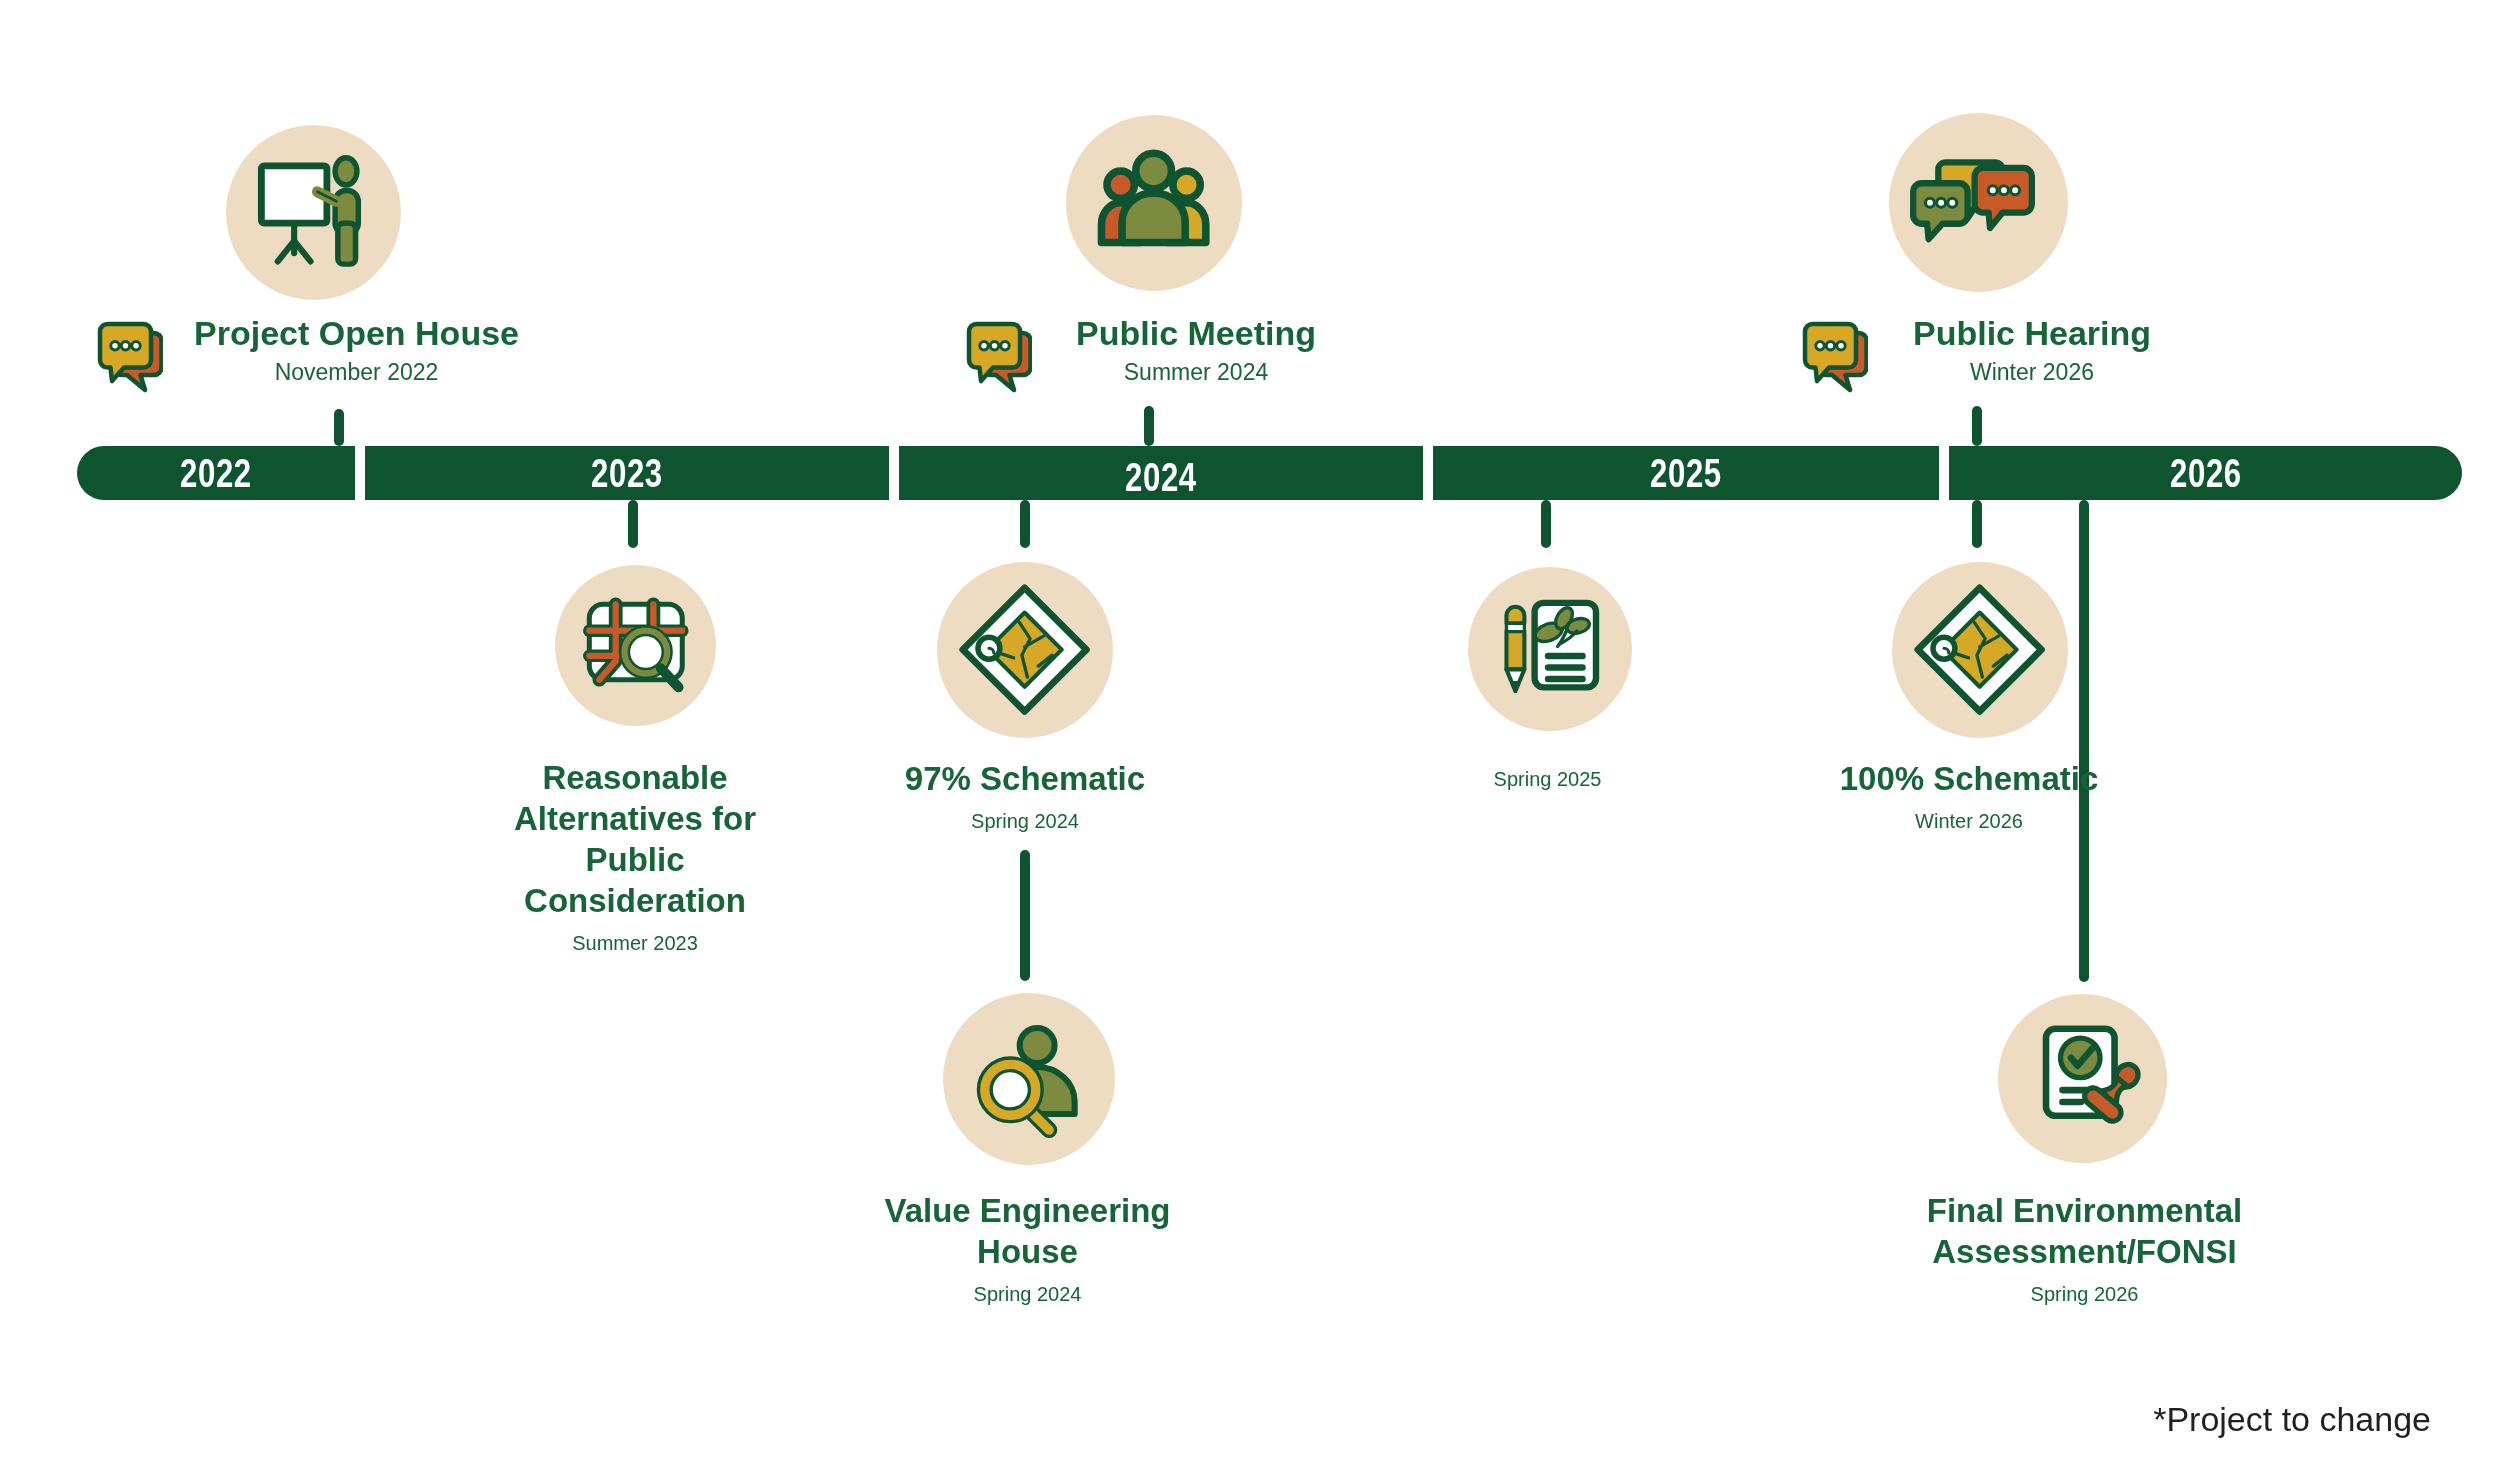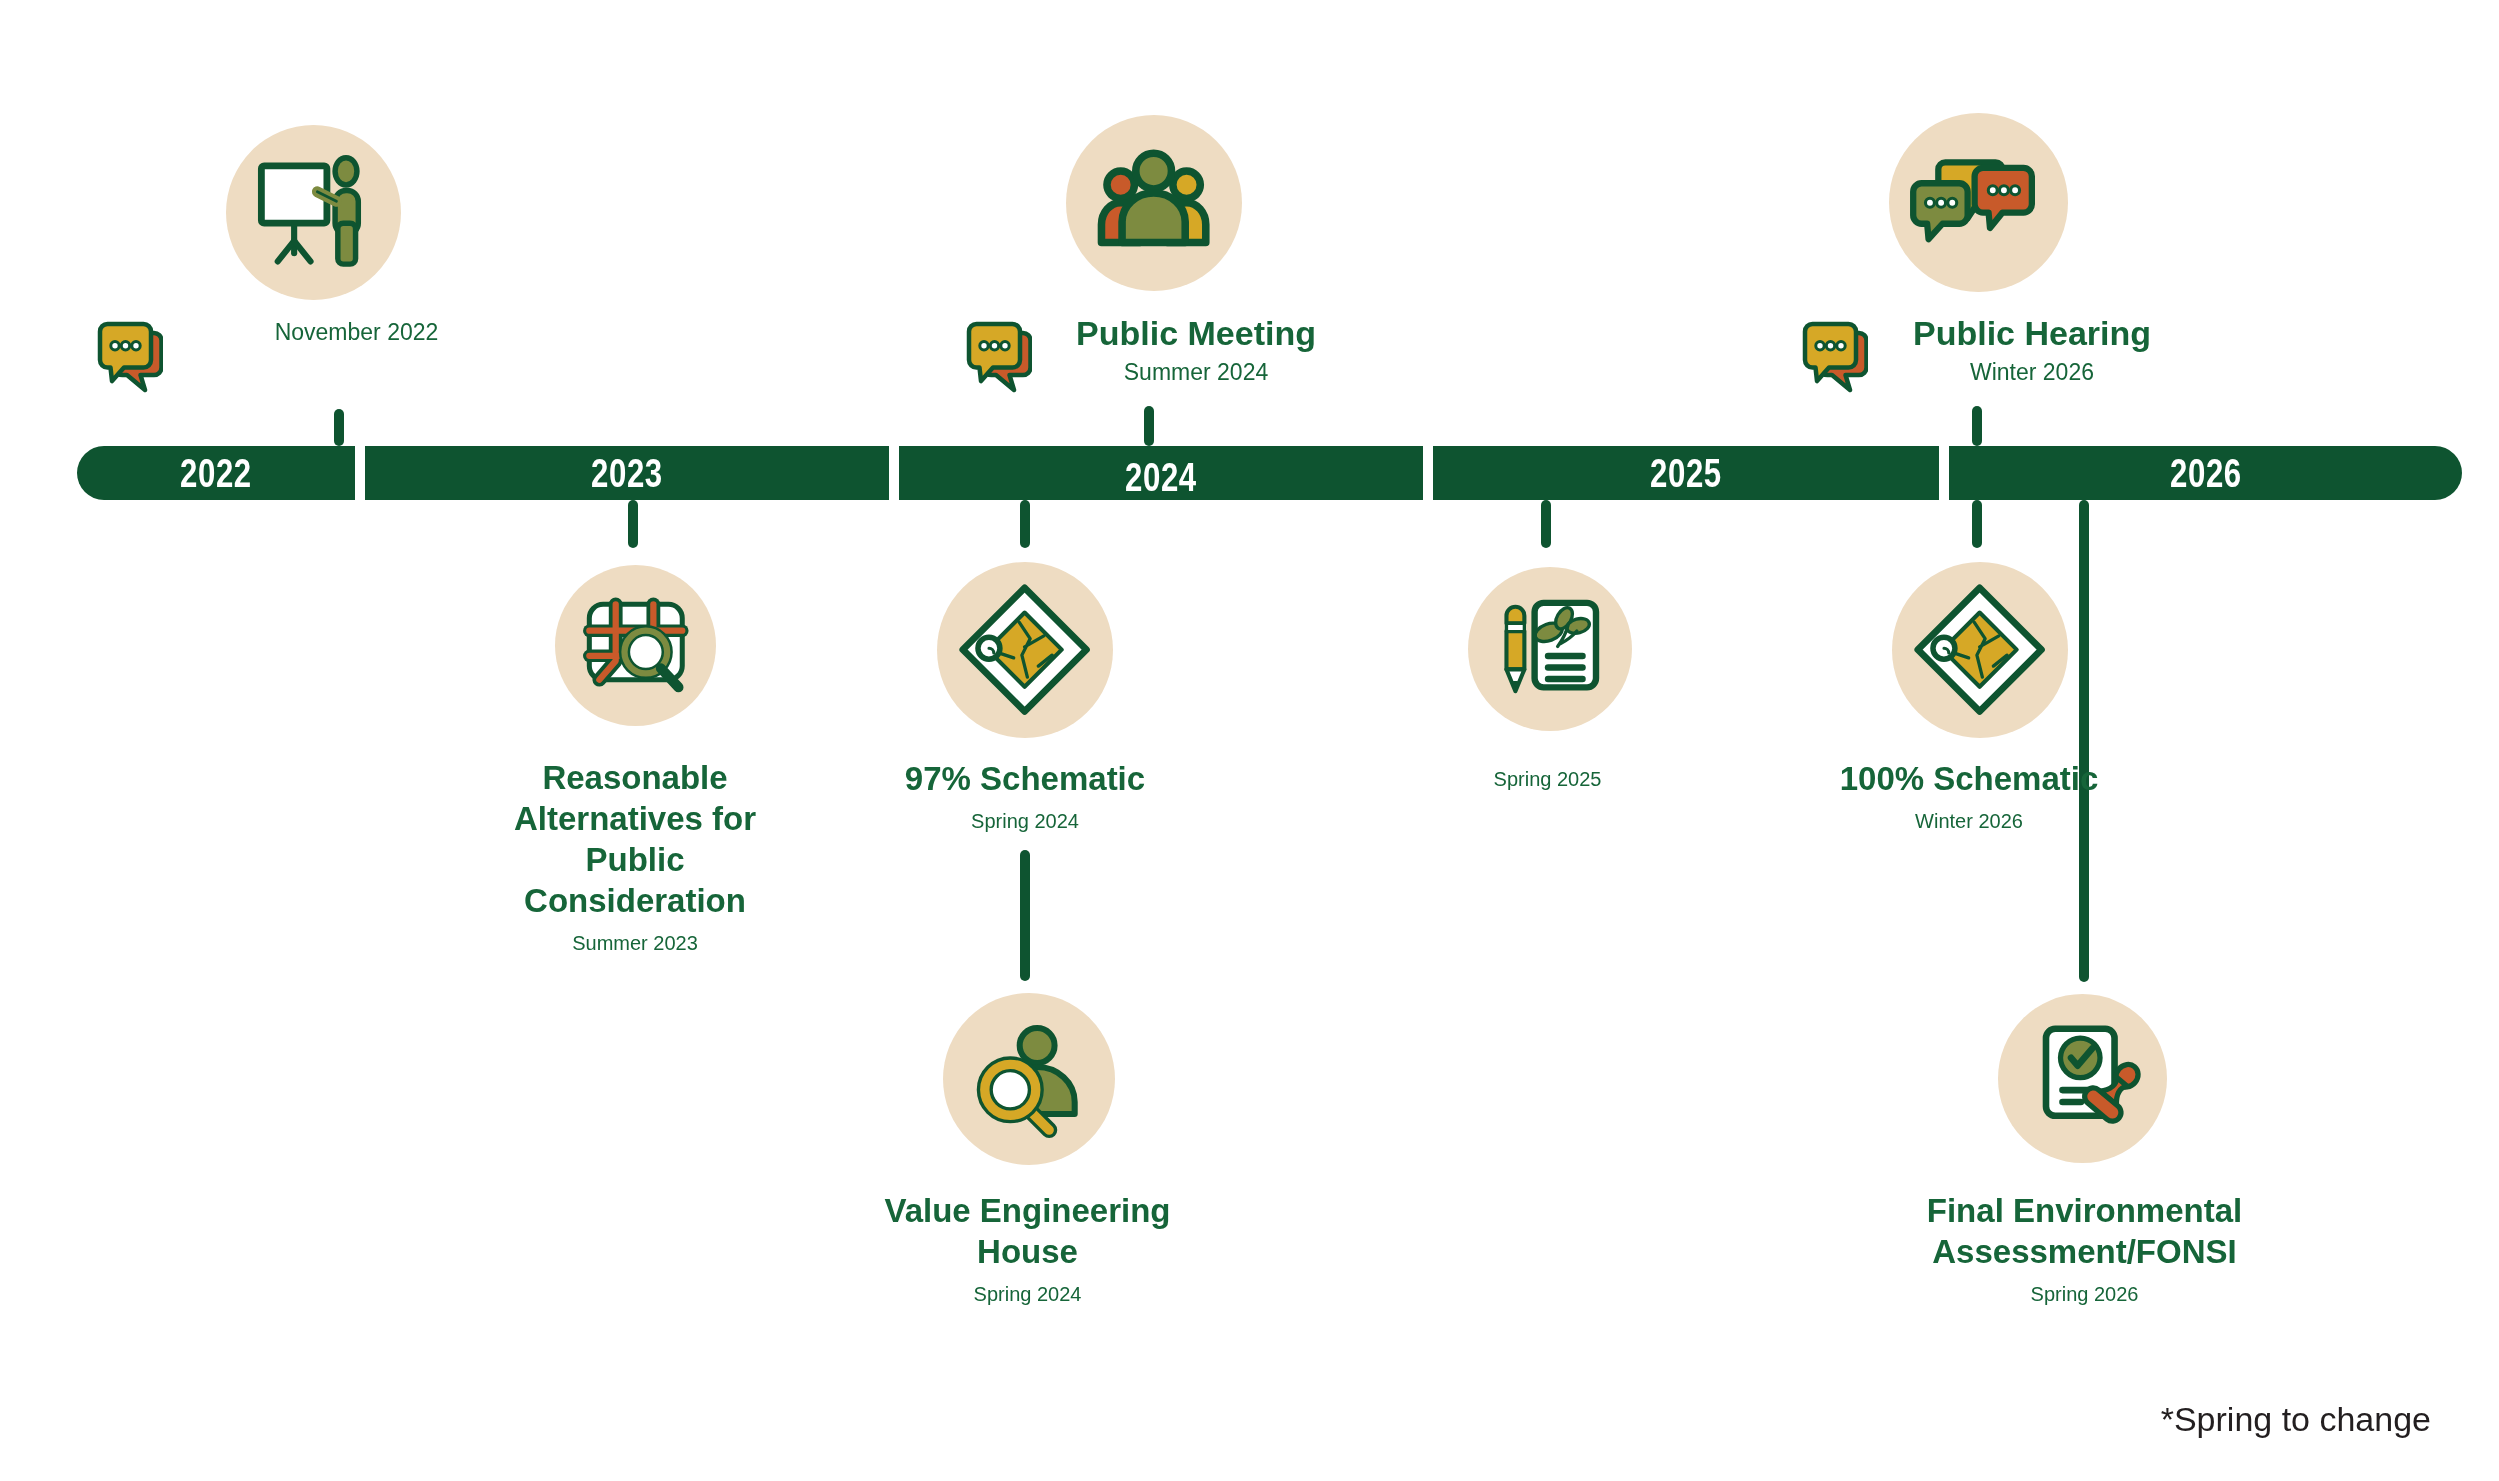--- a/index.html
+++ b/index.html
@@ -209,20 +209,21 @@
     <span class="marker">
       <svg viewBox="0 0 44 52">
         <path d="M17,10 h21 a5,5 0 0 1 5,5 v18 a5,5 0 0 1 -5,5 h-9 l3,10 -12,-10 h-3 a5,5 0 0 1 -5,-5 v-18 a5,5 0 0 1 5,-5 z" class="f-orange s-green" stroke-width="3"></path>
         <path d="M7,4 h24 a5,5 0 0 1 5,5 v19 a5,5 0 0 1 -5,5 h-13 l-8,9 -1,-9 h-2 a5,5 0 0 1 -5,-5 v-19 a5,5 0 0 1 5,-5 z" class="f-yellow s-green" stroke-width="3"></path>
         <circle cx="12" cy="18.5" r="2.8" class="f-white s-green" stroke-width="2"></circle>
         <circle cx="19" cy="18.5" r="2.8" class="f-white s-green" stroke-width="2"></circle>
         <circle cx="26" cy="18.5" r="2.8" class="f-white s-green" stroke-width="2"></circle>
       </svg>
     </span>
     <div class="txt">
+      <div class="title">Project Open House</div>
       <div class="date">November 2022</div>
     </div>
   </div>
 
   <div class="label" style="left:966px;top:313px;width:388px;">
     <span class="marker">
       <svg viewBox="0 0 44 52">
         <path d="M17,10 h21 a5,5 0 0 1 5,5 v18 a5,5 0 0 1 -5,5 h-9 l3,10 -12,-10 h-3 a5,5 0 0 1 -5,-5 v-18 a5,5 0 0 1 5,-5 z" class="f-orange s-green" stroke-width="3"></path>
         <path d="M7,4 h24 a5,5 0 0 1 5,5 v19 a5,5 0 0 1 -5,5 h-13 l-8,9 -1,-9 h-2 a5,5 0 0 1 -5,-5 v-19 a5,5 0 0 1 5,-5 z" class="f-yellow s-green" stroke-width="3"></path>
         <circle cx="12" cy="18.5" r="2.8" class="f-white s-green" stroke-width="2"></circle>
@@ -274,16 +275,16 @@
   <div class="mtext" style="left:856px;top:1191px;width:343px;">
     <div class="mtitle">Value Engineering House</div>
     <div class="mdate">Spring 2024</div>
   </div>
 
   <div class="mtext" style="left:1887px;top:1191px;width:395px;">
     <div class="mtitle">Final Environmental Assessment/FONSI</div>
     <div class="mdate">Spring 2026</div>
   </div>
 
-  <div class="footnote" style="right:69px;top:1400px;">*Spring to change</div>
+  <div class="footnote" style="right:69px;top:1400px;">*Project to change</div>
 
 </div>
 
 
 </body></html>

